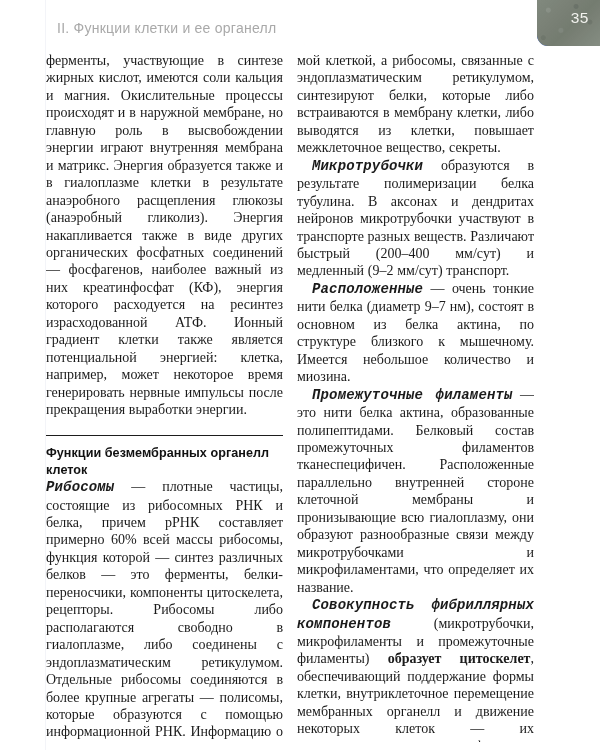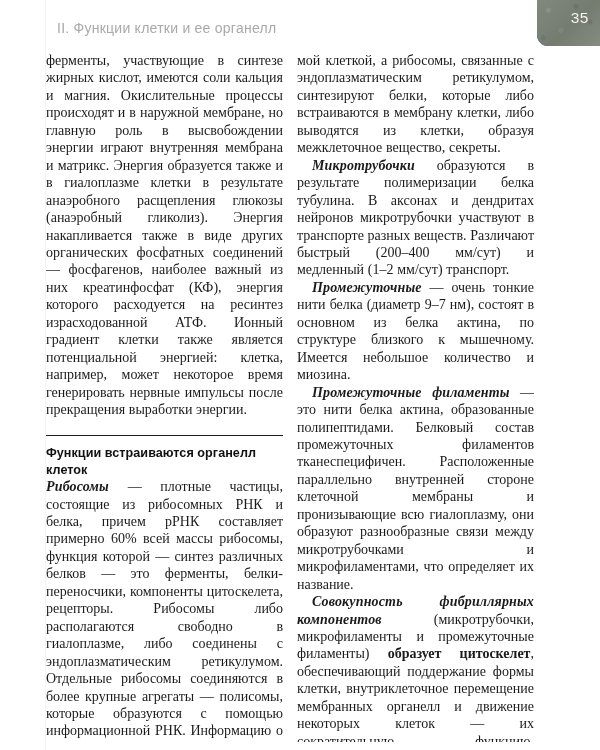--- a/index.html
+++ b/index.html
@@ -108,20 +108,21 @@
     hyphens: none;
     word-spacing: .2px;
   }
   p.indent { text-indent: 15px; }
   p.noindent { text-indent: 0; }
 
   .term {
     font-weight: bold;
     font-style: italic;
     letter-spacing: .15px;
+    font-family: Liberation Mono, monospace;
   }
   .semi {
     font-weight: bold;
   }
 
   
   .rule {
     width: 100%;
     height: 1.6px;
     background: #1d1d1d;
@@ -154,32 +155,32 @@
   </div>
 
   <div class="columns">
 
     <div class="col col-left">
 
       <p class="para noindent">ферменты, участвующие в синтезе жирных кислот, имеются соли кальция и магния. Окислительные процессы происходят и в наружной мембране, но главную роль в высвобождении энергии играют внутренняя мембрана и матрикс. Энергия образуется также и в гиалоплазме клетки в результате анаэробного расщепления глюкозы (анаэробный гликолиз). Энергия накапливается также в виде других органических фосфатных соединений — фосфагенов, наиболее важный из них креатинфосфат (КФ), энергия которого расходуется на ресинтез израсходованной АТФ. Ионный градиент клетки также является потенциальной энергией: клетка, например, может некоторое время генерировать нервные импульсы после прекращения выработки энергии.</p>
 
       <div class="rule"></div>
 
-      <h2 class="section-title">Функции встраиваются органелл клеток</h2>
+      <h2 class="section-title">Функции безмембранных органелл клеток</h2>
 
       <p class="para noindent after-heading"><span class="term">Рибосомы</span><span> — плотные частицы, состоящие из рибосомных РНК и белка, причем рРНК составляет примерно 60% всей массы рибосомы, функция которой — синтез различных белков — это ферменты, белки-переносчики, компоненты цитоскелета, рецепторы. Рибосомы либо располагаются свободно в гиалоплазме, либо соединены с эндоплазматическим ретикулумом. Отдельные рибосомы соединяются в более крупные агрегаты — полисомы, которые образуются с помощью информационной РНК. Информацию о синтезе белка приносит от ядра иРНК, аминокислоты доставляются транспортной РНК. Рибосомы, свободно лежащие в гиалоплазме, синтезируют белки для использования са-</span></p>
     </div>
 
     <div class="col col-right">
 
-      <p class="para noindent">мой клеткой, а рибосомы, связанные с эндоплазматическим ретикулумом, синтезируют белки, которые либо встраиваются в мембрану клетки, либо выводятся из клетки, образуя межклеточное вещество, секреты.</p>
+      <p class="para noindent">мой клеткой, а рибосомы, связанные с эндоплазматическим ретикулумом, синтезируют белки, которые либо встраиваются в мембрану клетки, либо выводятся из клетки, повышает межклеточное вещество, секреты.</p>
 
-      <p class="para indent"><span class="term">Микротрубочки</span><span> образуются в результате полимеризации белка тубулина. В аксонах и дендритах нейронов микротрубочки участвуют в транспорте разных веществ. Различают быстрый (200–400 мм/сут) и медленный (1–2 мм/сут) транспорт.</span></p>
+      <p class="para indent"><span class="term">Микротрубочки</span><span> образуются в результате полимеризации белка тубулина. В аксонах и дендритах нейронов микротрубочки участвуют в транспорте разных веществ. Различают быстрый (200–400 мм/сут) и медленный (9–2 мм/сут) транспорт.</span></p>
 
-      <p class="para indent"><span class="term">Промежуточные</span><span> — очень тонкие нити белка (диаметр 9–7 нм), состоят в основном из белка актина, по структуре близкого к мышечному. Имеется небольшое количество и миозина.</span></p>
+      <p class="para indent"><span class="term">Расположенные</span><span> — очень тонкие нити белка (диаметр 9–7 нм), состоят в основном из белка актина, по структуре близкого к мышечному. Имеется небольшое количество и миозина.</span></p>
 
       <p class="para indent"><span class="term">Промежуточные филаменты</span><span> — это нити белка актина, образованные полипептидами. Белковый состав промежуточных филаментов тканеспецифичен. Расположенные параллельно внутренней стороне клеточной мембраны и пронизывающие всю гиалоплазму, они образуют разнообразные связи между микротрубочками и микрофиламентами, что определяет их название.</span></p>
 
       <p class="para indent"><span class="term">Совокупность фибриллярных компонентов</span><span> (микротрубочки, микрофиламенты и промежуточные филаменты) </span><span class="semi">образует цитоскелет</span><span>, обеспечивающий поддержание формы клетки, внутриклеточное перемещение мембранных органелл и движение некоторых клеток — их сократительную функцию. Разнонаправленное расположение различных элементов повышает жесткость и прочность цитоскелета. Наиболее прочной составной частью цитоскелета считаются промежуточные филаменты. Компоненты</span></p>
     </div>
 
   </div>
 </div>
 
 </body></html>

